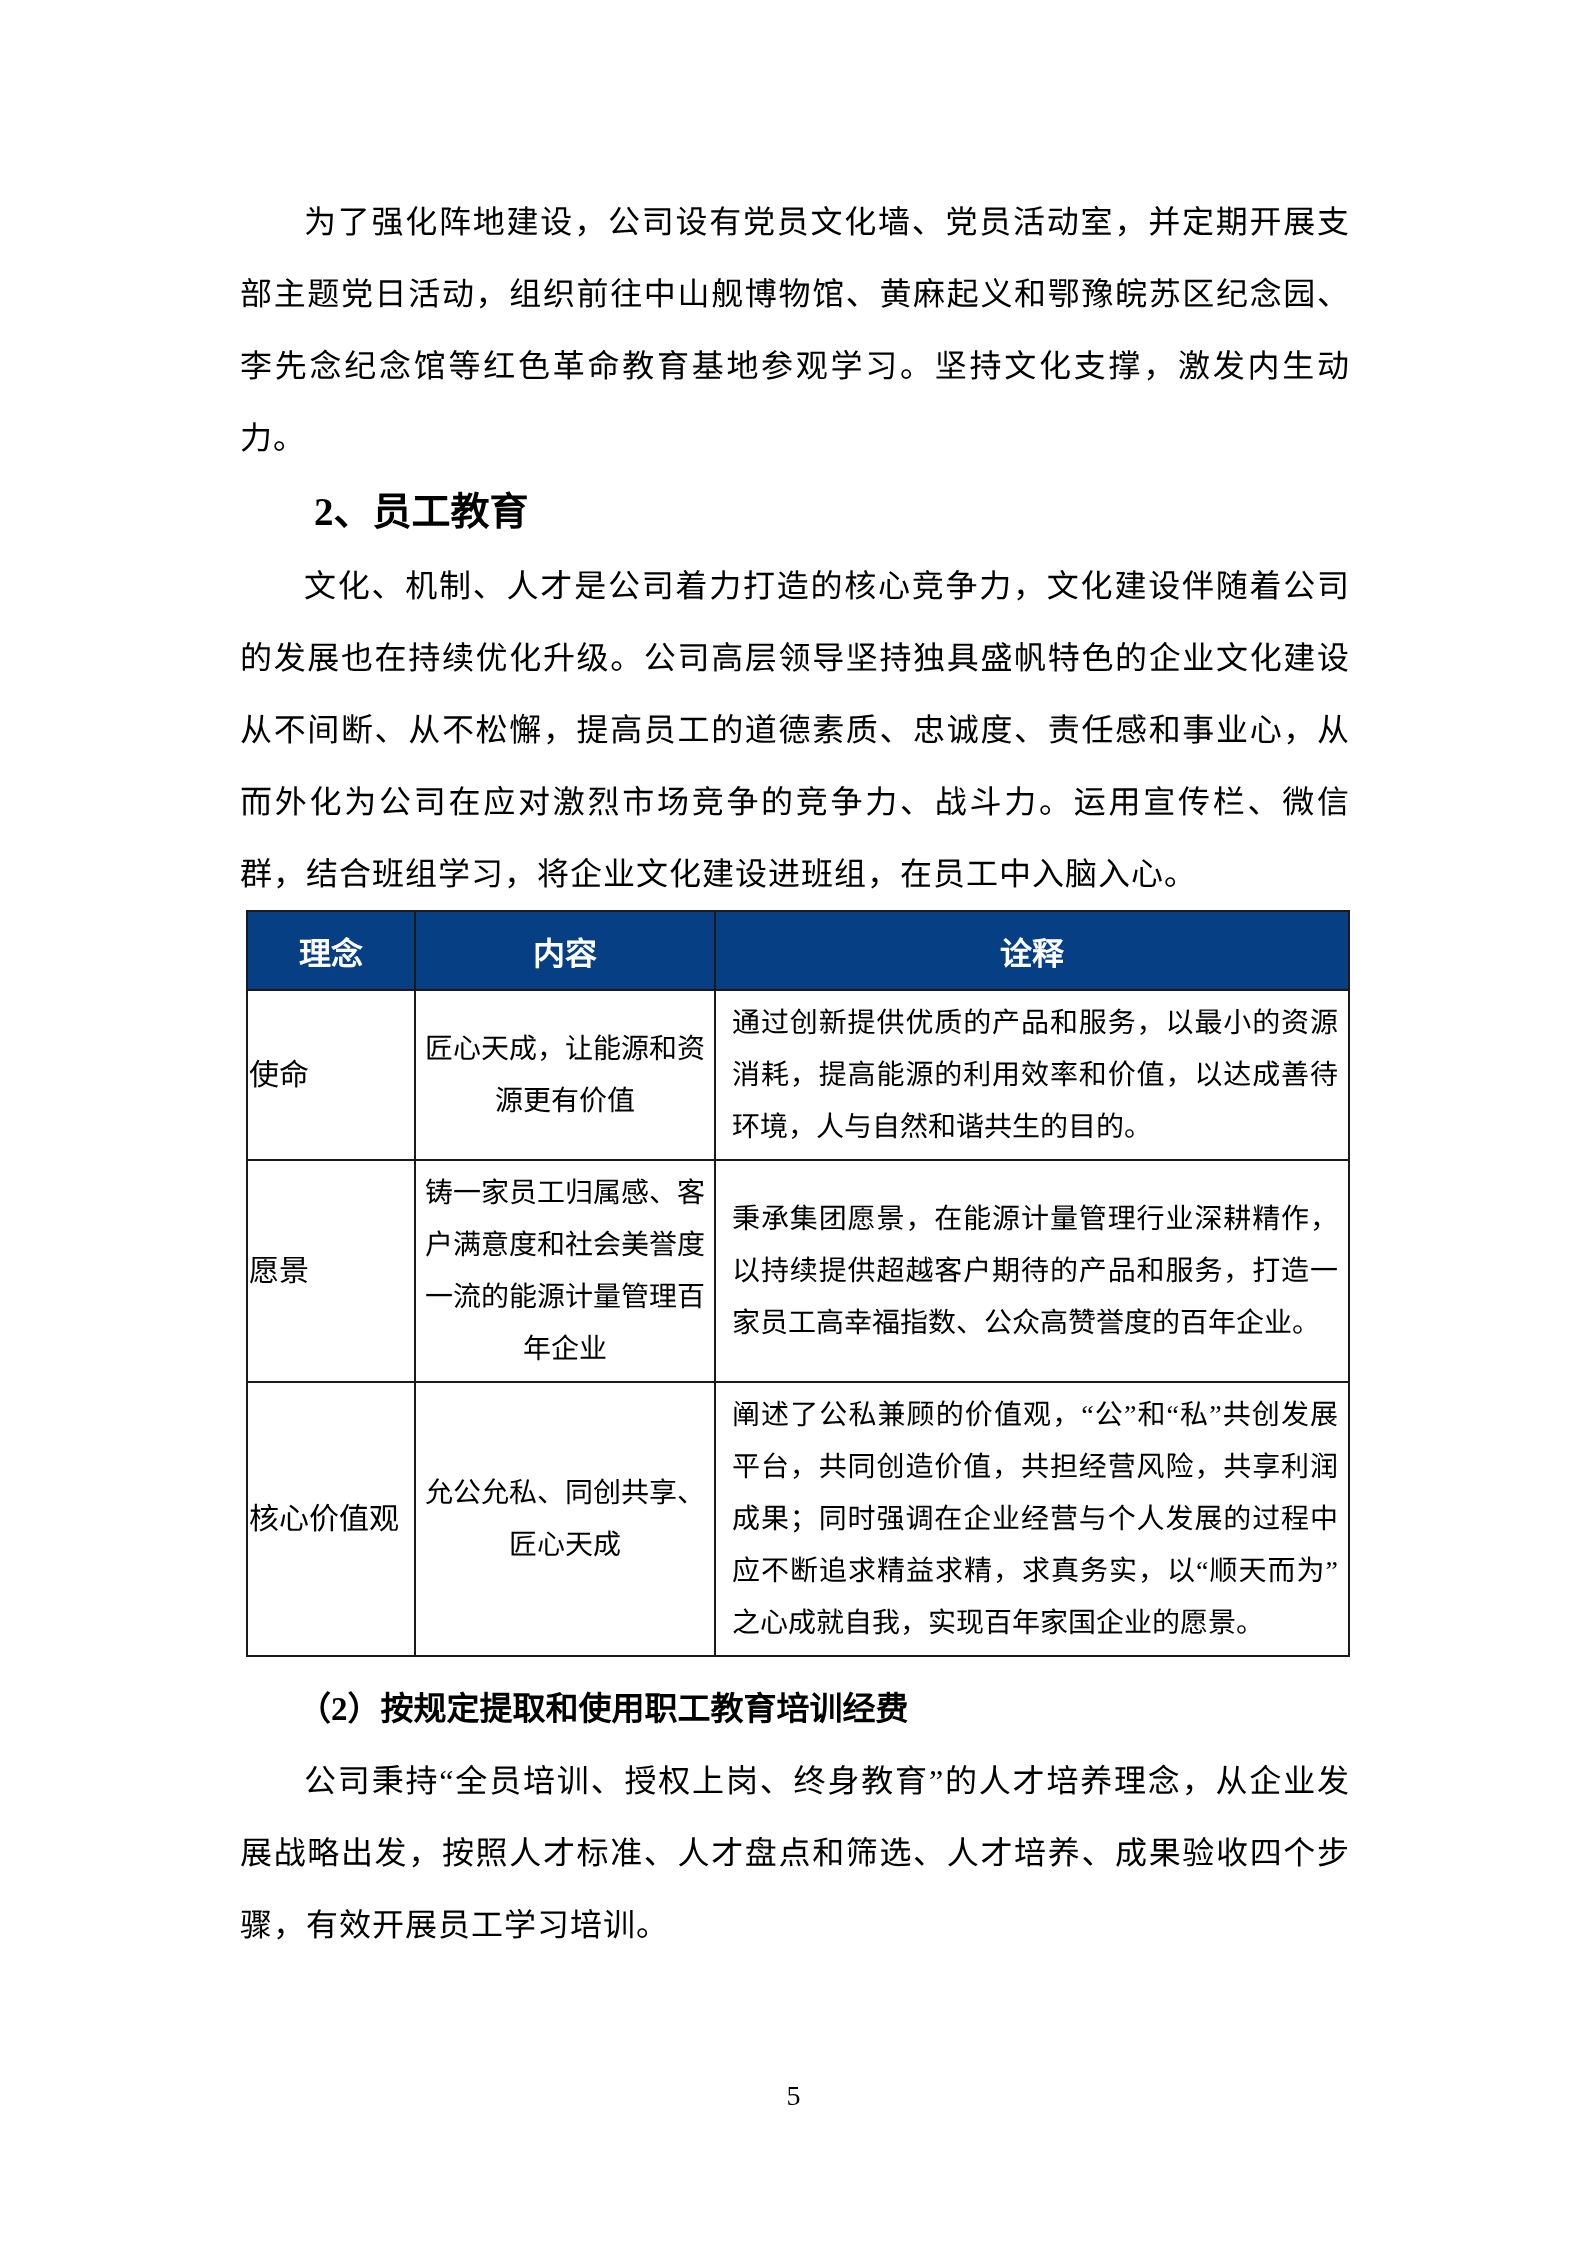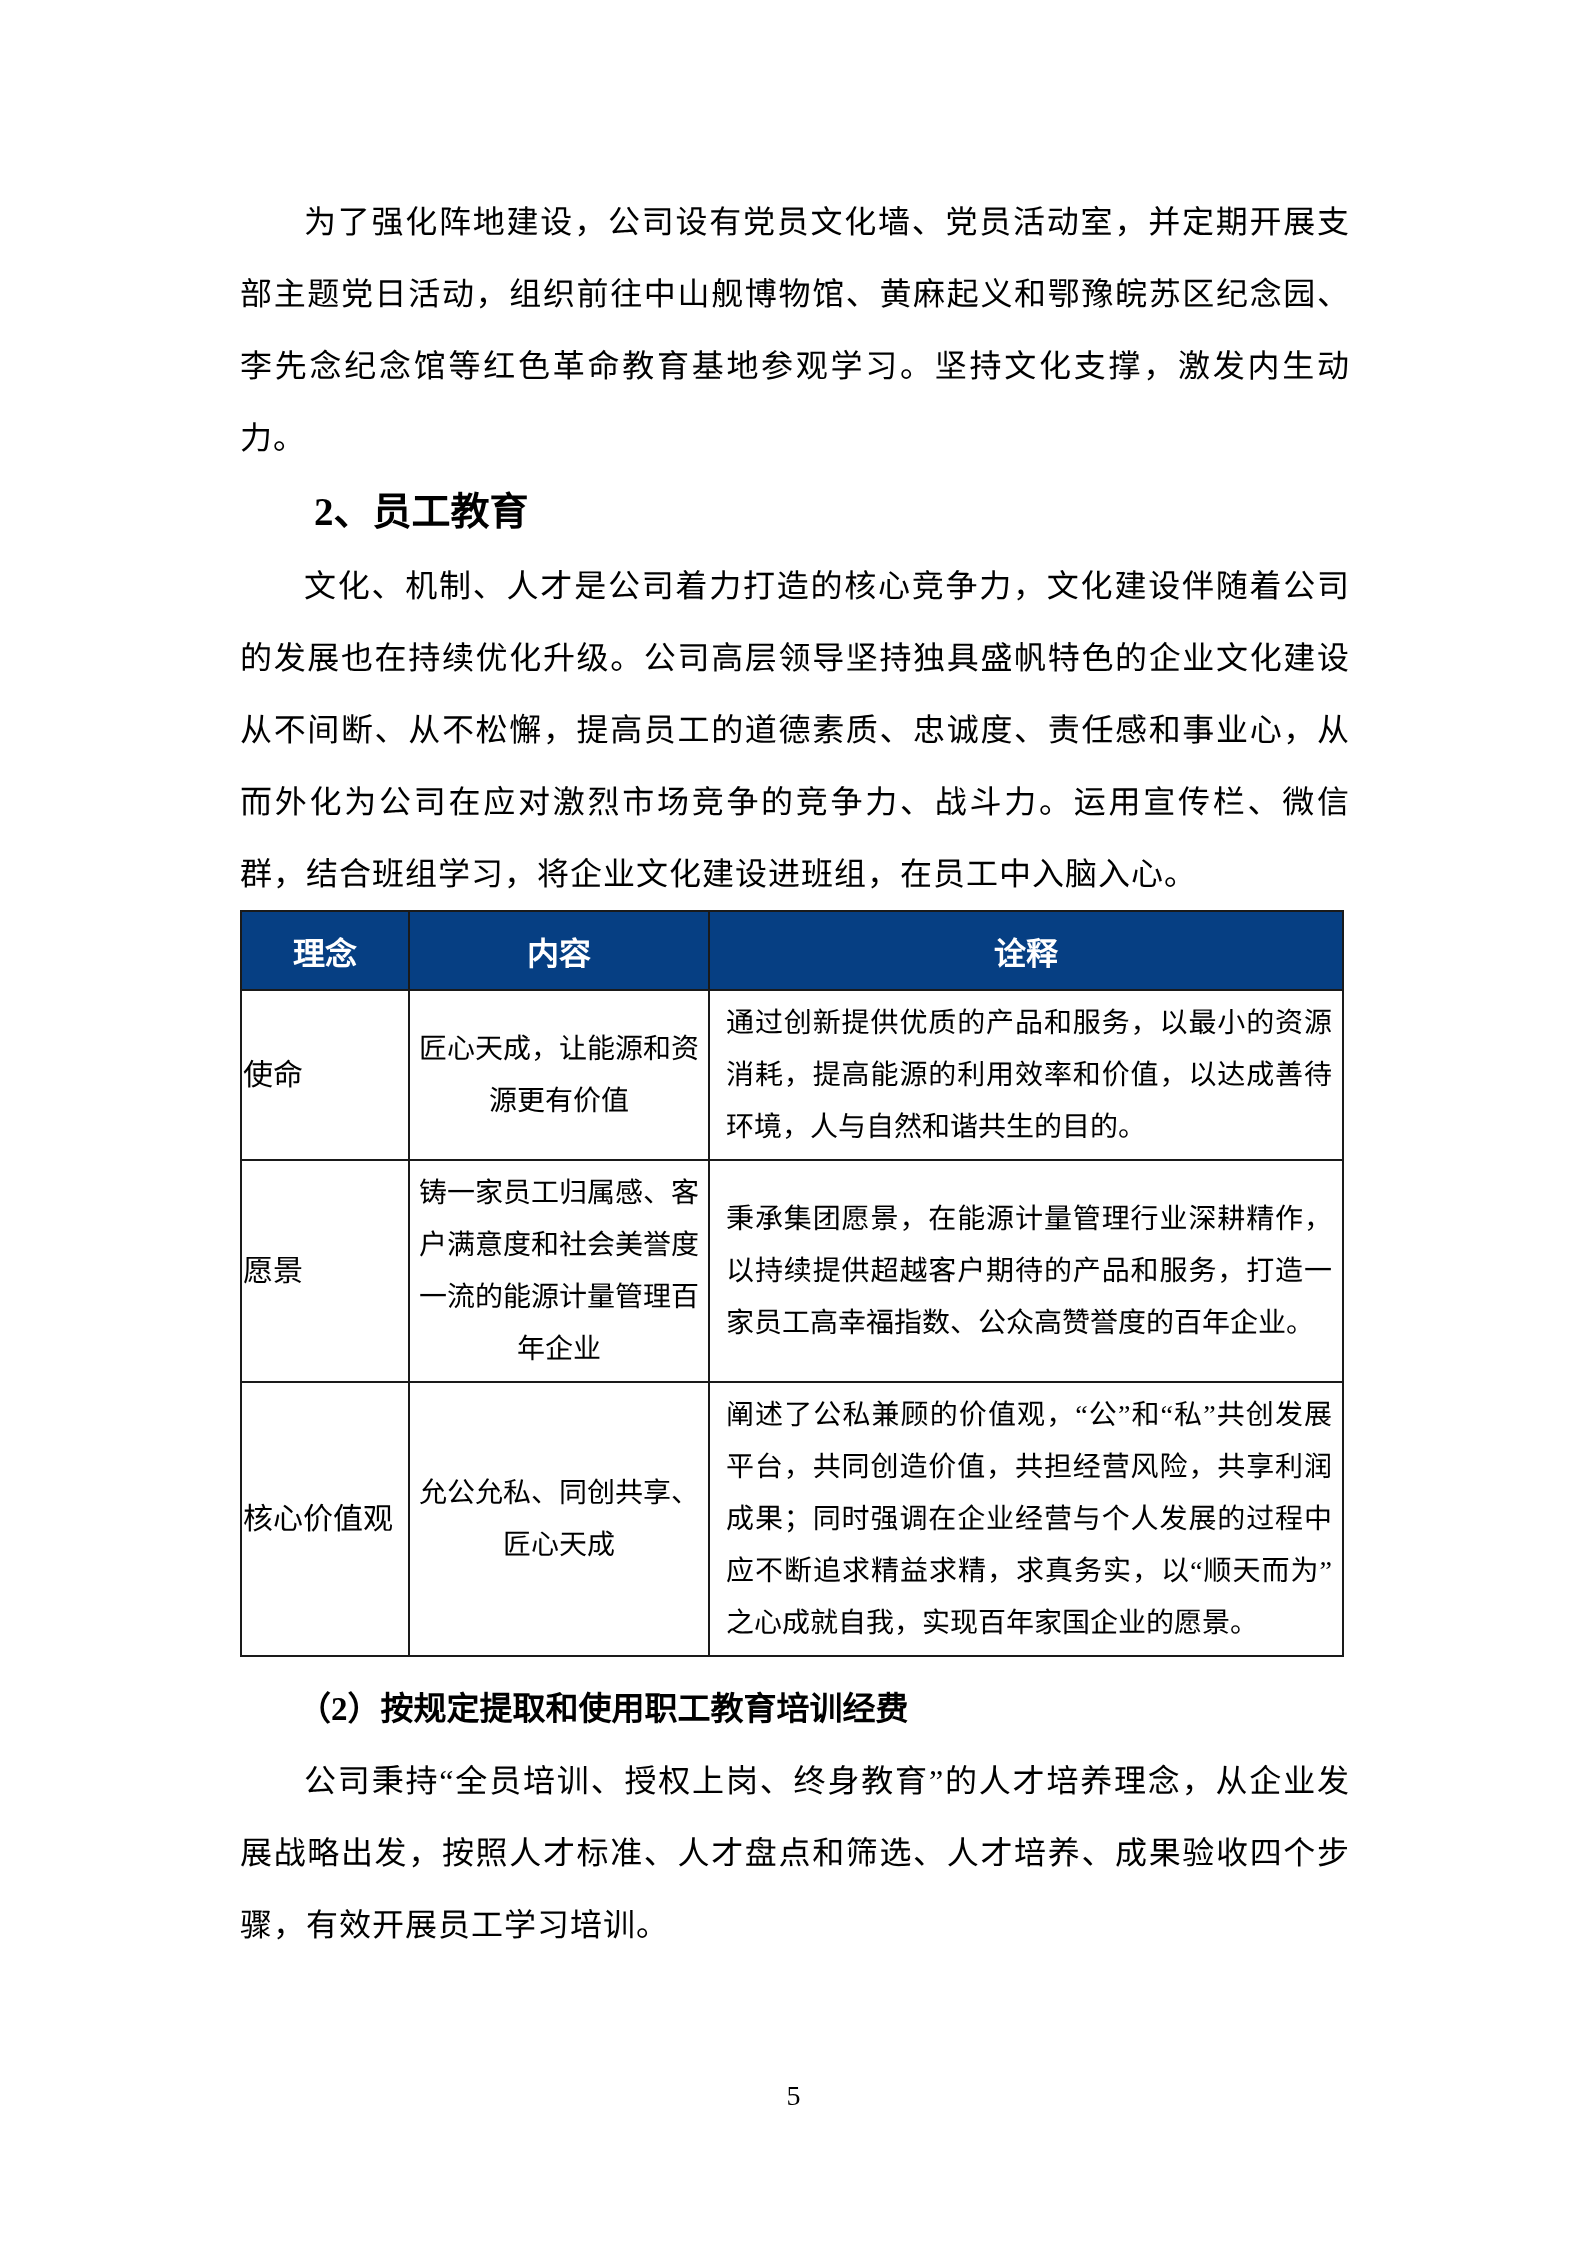--- a/index.html
+++ b/index.html
@@ -47,21 +47,21 @@
   .caption{
     font-size:32px;
     line-height:72px;
     text-align:center;
     padding-left:66px;
   }
   table.values-table{
     border-collapse:collapse;
     table-layout:fixed;
     width:1102px;
-    margin-left:0;
+    margin-left:6px;
     border:2px solid var(--border-color);
   }
   .values-table th,.values-table td{
     border:2px solid var(--border-color);
     vertical-align:middle;
     box-sizing:border-box;
   }
   .values-table thead th{
     height:79px;
     background:var(--table-header-bg);

